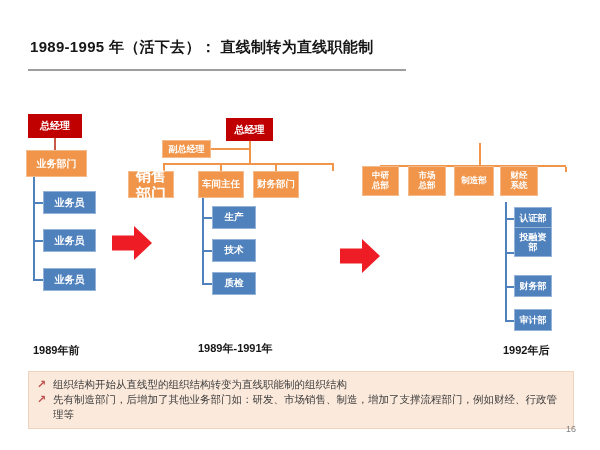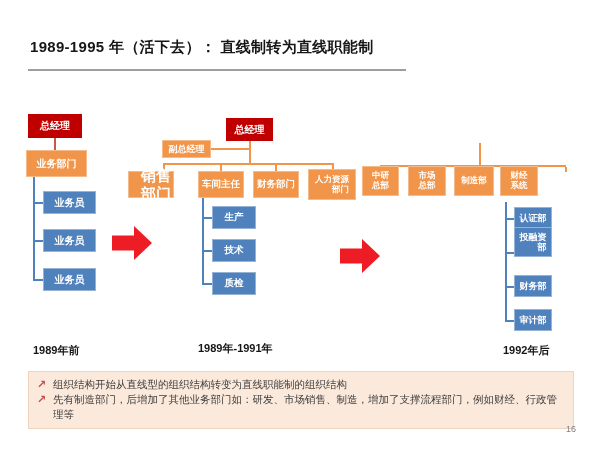--- a/index.html
+++ b/index.html
@@ -12,21 +12,21 @@
     position:relative;width:600px;height:450px;background:#ffffff;overflow:hidden;
     font-family:"Liberation Sans","DejaVu Sans",sans-serif;
   }
   .title{
     position:absolute;left:30px;top:38px;width:540px;
     font-size:15px;font-weight:bold;color:#161616;letter-spacing:.3px;white-space:nowrap;
   }
   .divider{position:absolute;left:28px;top:69px;width:378px;height:2px;background:var(--divider_gray);}
   .box{
     position:absolute;box-sizing:border-box;color:#ffffff;font-weight:bold;
-    display:flex;align-items:center;justify-content:center;text-align:right;
+    display:flex;align-items:center;justify-content:center;text-align:center;
     line-height:1.15;padding:0 2px;
   }
   .pre{white-space:pre-line;}
   .red{background:var(--accent_red);}
   .orange{background:var(--accent_orange);border:1px solid rgba(255,255,255,.35);}
   .blue{background:var(--accent_blue);border:1px solid rgba(255,255,255,.4);}
   .ln{position:absolute;}
   .ln-o{background:var(--accent_orange);}
   .ln-b{background:var(--accent_blue);}
   .ln-r{background:var(--line_root_red);}
@@ -137,22 +137,20 @@
   <div class="box orange c2-deputy">副总经理</div>
   <div class="ln ln-o c2-hdep"></div>
   <div class="ln ln-o c2-dist"></div>
   <div class="ln ln-o c2-st0"></div>
   <div class="ln ln-o c2-st1"></div>
   <div class="ln ln-o c2-st2"></div>
   <div class="ln ln-o c2-st3"></div>
   <div class="box orange c2-d0">销售部门</div>
   <div class="box orange c2-d1">车间主任</div>
   <div class="box orange c2-d2">财务部门</div>
-  <div class="box orange pre c2-d3">人力资源
-部门</div>
   <div class="ln ln-b c2-bracket"></div>
   <div class="ln ln-b c2-cst0"></div>
   <div class="ln ln-b c2-cst1"></div>
   <div class="ln ln-b c2-cst2"></div>
   <div class="box blue c2-child c2-c0">生产</div>
   <div class="box blue c2-child c2-c1">技术</div>
   <div class="box blue c2-child c2-c2">质检</div>
   <div class="era era1">1989年-1991年</div>
 
   <div class="arrow arrow2"></div>

